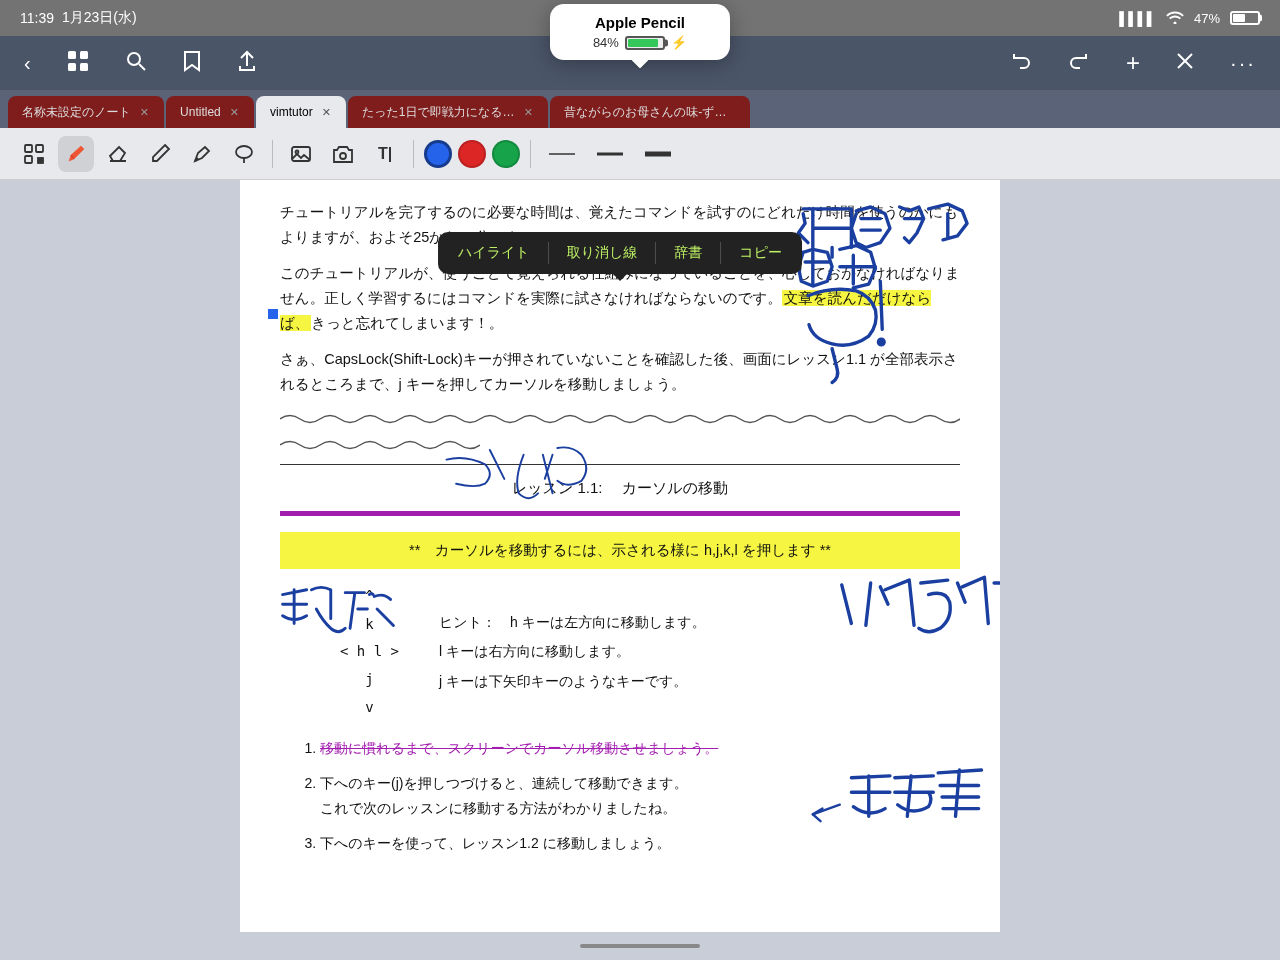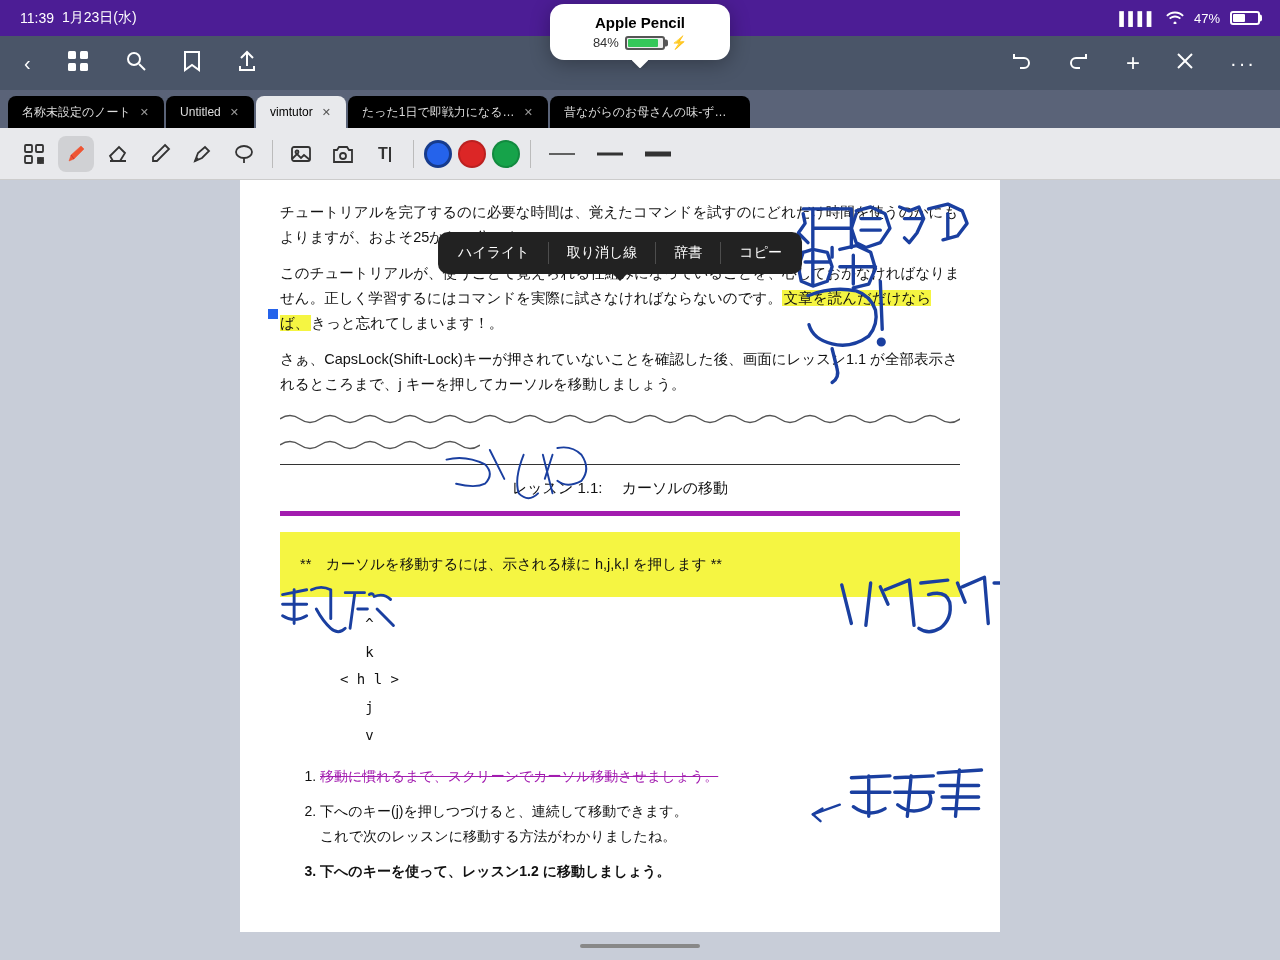--- a/index.html
+++ b/index.html
@@ -8,21 +8,21 @@
       height: 960px;
       overflow: hidden;
       font-family: -apple-system, 'Helvetica Neue', Arial, sans-serif;
       background: #c8cdd8;
       position: relative;
     }
 
     
     .status-bar {
       height: 36px;
-      background: #4c1d95;
+      background: #737373;
       display: flex;
       align-items: center;
       justify-content: space-between;
       padding: 0 20px;
       color: white;
       font-size: 14px;
     }
     .status-left { display: flex; align-items: center; gap: 8px; }
     .status-right { display: flex; align-items: center; gap: 10px; font-size: 13px; }
 
@@ -128,21 +128,21 @@
       gap: 2px;
     }
     .tab {
       height: 32px;
       padding: 0 14px;
       border-radius: 8px 8px 0 0;
       display: flex;
       align-items: center;
       font-size: 12px;
       color: #ddd;
-      background: #000000;
+      background: #7f1d1d;
       cursor: pointer;
       max-width: 180px;
       position: relative;
       gap: 8px;
     }
     .tab.active {
       background: #e8e9ec;
       color: #000;
       align-items: center;
     }
@@ -237,21 +237,21 @@
       transform: translateX(-50%);
       background: #222;
       border-radius: 10px;
       padding: 8px 10px;
       display: flex;
       gap: 8px;
       z-index: 50;
       white-space: nowrap;
     }
     .text-popup-btn {
-      color: #ffffff;
+      color: #bef264;
       font-size: 14px;
       background: none;
       border: none;
       cursor: pointer;
       padding: 4px 10px;
       border-radius: 6px;
     }
     .text-popup-sep {
       width: 1px;
       background: rgba(255,255,255,0.2);
@@ -542,43 +542,48 @@
       <div style="margin: 0 0 8px 0; overflow:hidden; height: 22px;">
         <svg width="200" height="22" viewBox="0 0 200 22" fill="none">
           <path d="M0 11 Q10 4 20 11 Q30 18 40 11 Q50 4 60 11 Q70 18 80 11 Q90 4 100 11 Q110 18 120 11 Q130 4 140 11 Q150 18 160 11 Q170 4 180 11 Q190 18 200 11" stroke="#555" stroke-width="1.5" fill="none"></path>
         </svg>
       </div>
 
       <div style="border-top: 1px solid #333; border-bottom:5px solid #a21caf; padding: 10px 0; text-align: center; margin-bottom: 16px;">
         <span style="font-size:15px;">レッスン 1.1:　 カーソルの移動</span>
       </div>
 
-      <p style="background:#f5f542; padding: 20px; margin-bottom: 16px;">
+      <p style="text-align:center; background:#f5f542; padding: 6px; margin-bottom: 16px;">
         <span>**　カーソルを移動するには、示される様に  h,j,k,l  を押します  **</span>
       </p>
 
       <div style="display:flex; margin: 12px 0 16px 60px; gap: 40px; align-items: center;">
         <div style="display:flex; flex-direction:column; align-items:center; gap:4px;">
           <span style="font-family:monospace; font-size:14px;">^</span>
           <span style="font-family:monospace; font-size:14px;">k</span>
           <span style="font-family:monospace; font-size:14px;">&lt; h          l &gt;</span>
           <span style="font-family:monospace; font-size:14px;">j</span>
           <span style="font-family:monospace; font-size:14px;">v</span>
         </div>
+        <div style="display:flex; flex-direction:column; gap:6px; font-size:14px;">
+          <span>ヒント：　h キーは左方向に移動します。</span>
+          <span>l キーは右方向に移動します。</span>
+          <span>j キーは下矢印キーのようなキーです。</span>
+        </div>
       </div>
 
       <ol style="margin-left:40px; font-size:14px; line-height:1.8;">
         <li style="margin-bottom:10px;">
           <span class="strikethrough">移動に慣れるまで、スクリーンでカーソル移動させましょう。</span>
         </li>
         <li style="margin-bottom:10px;">
           <span>下へのキー(j)を押しつづけると、連続して移動できます。</span><br>
           <span>これで次のレッスンに移動する方法がわかりましたね。</span>
         </li>
-        <li style="margin-bottom:10px;font-weight:bold;">
+        <li style="margin-bottom:10px;">
           <span>下へのキーを使って、レッスン1.2 に移動しましょう。</span>
         </li>
       </ol>
 
     </div>
 
     <div class="annotations">
       <svg width="100%" height="100%" viewBox="0 0 760 780" xmlns="http://www.w3.org/2000/svg" style="position:absolute;top:0;left:0;">
 
         <g stroke="#1a3fa0" stroke-width="3.5" fill="none" stroke-linecap="round" stroke-linejoin="round">

